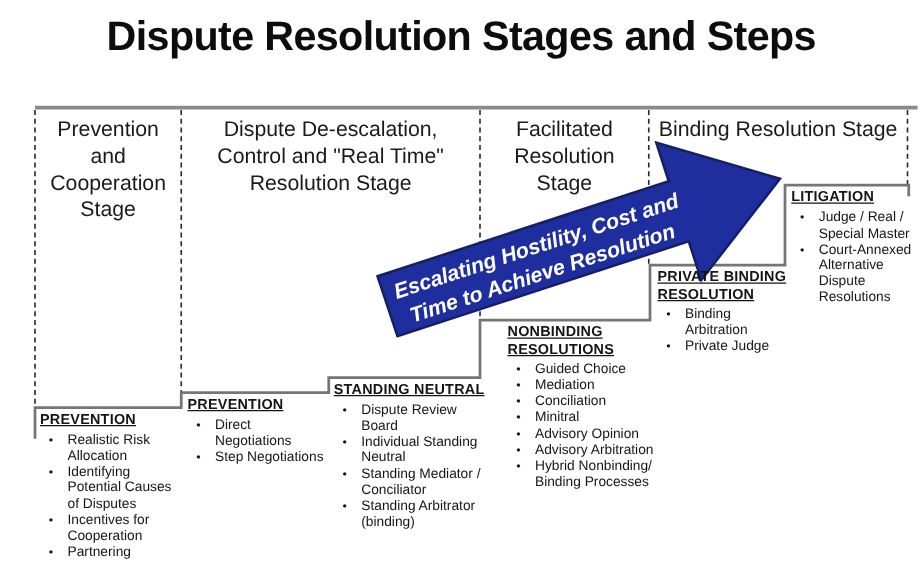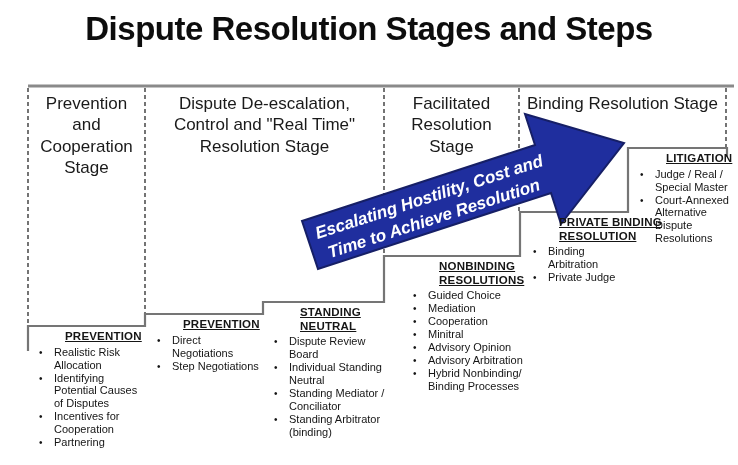--- a/index.html
+++ b/index.html
@@ -12,21 +12,21 @@
     font-size:33px;font-weight:bold;letter-spacing:-0.5px;color:#0d0d0d;
   }
   .stage-label{
     position:absolute;top:93px;text-align:center;font-size:17px;line-height:1.25;color:#1a1a1a;
   }
   .stage-label .inner{margin:0 auto;}
   #svg-layer{position:absolute;left:0;top:0;}
   .step{position:absolute;font-size:11px;line-height:1.18;color:#151515;}
   .step-title{
     font-size:11.5px;font-weight:bold;text-decoration:underline;
-    margin-bottom:2px;letter-spacing:0.2px;margin-left:33px;
+    margin-bottom:2px;letter-spacing:0.2px;
   }
   .li{display:flex;align-items:flex-start;}
   .blt{flex:none;width:15px;padding-left:7px;font-size:10px;line-height:13px;}
   .li-text{flex:1;}
   .arrow-text{
     font-family:"Liberation Sans",sans-serif;font-size:17px;font-weight:bold;font-style:italic;
     fill:#ffffff;text-anchor:middle;
   }
 </style>
 </head>
@@ -115,21 +115,21 @@
     <div class="li">
       <span class="blt">•</span>
       <span class="li-text">Guided Choice</span>
       </div>
     <div class="li">
       <span class="blt">•</span>
       <span class="li-text">Mediation</span>
       </div>
     <div class="li">
       <span class="blt">•</span>
-      <span class="li-text">Cooperation</span>
+      <span class="li-text">Conciliation</span>
       </div>
     <div class="li">
       <span class="blt">•</span>
       <span class="li-text">Minitral</span>
       </div>
     <div class="li">
       <span class="blt">•</span>
       <span class="li-text">Advisory Opinion</span>
       </div>
     <div class="li">

